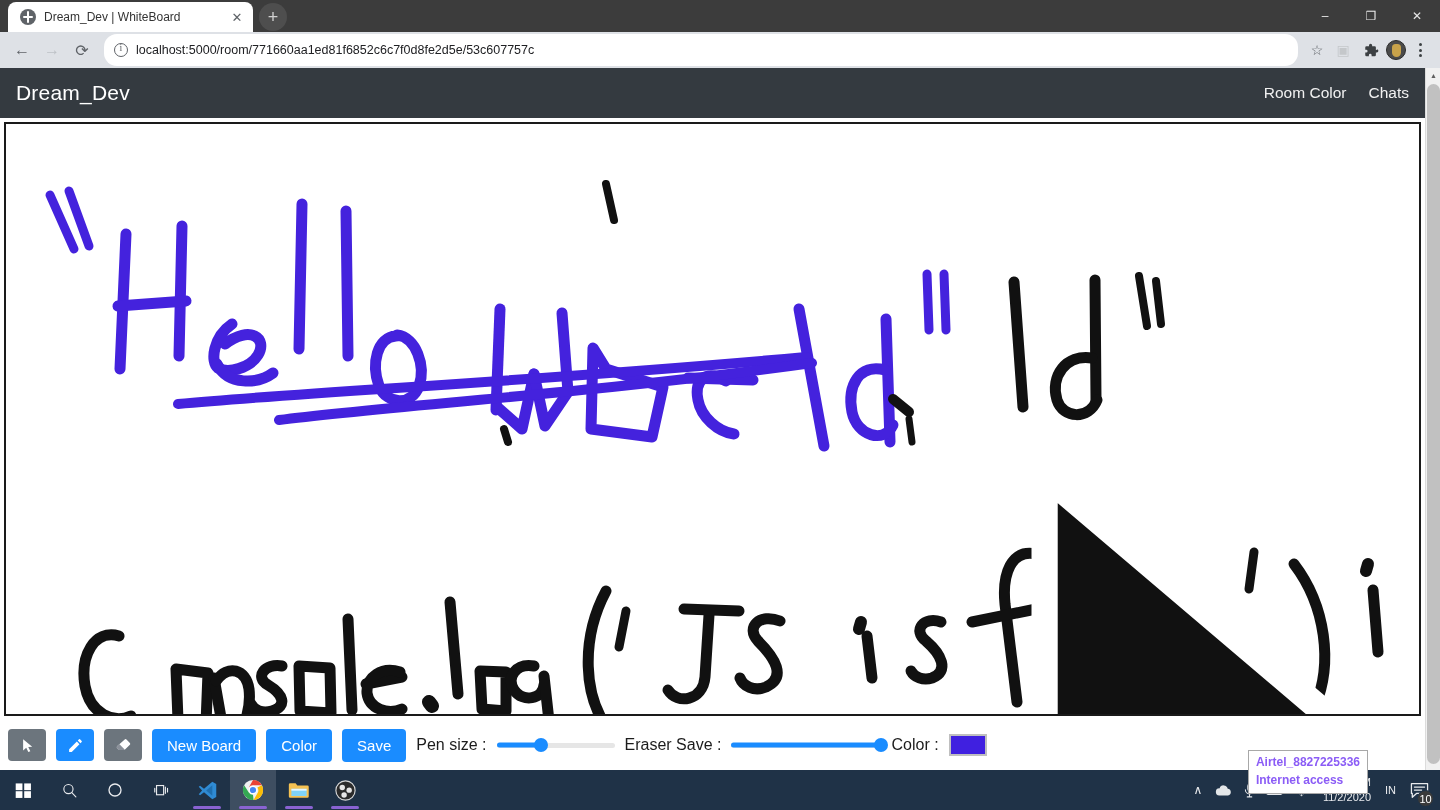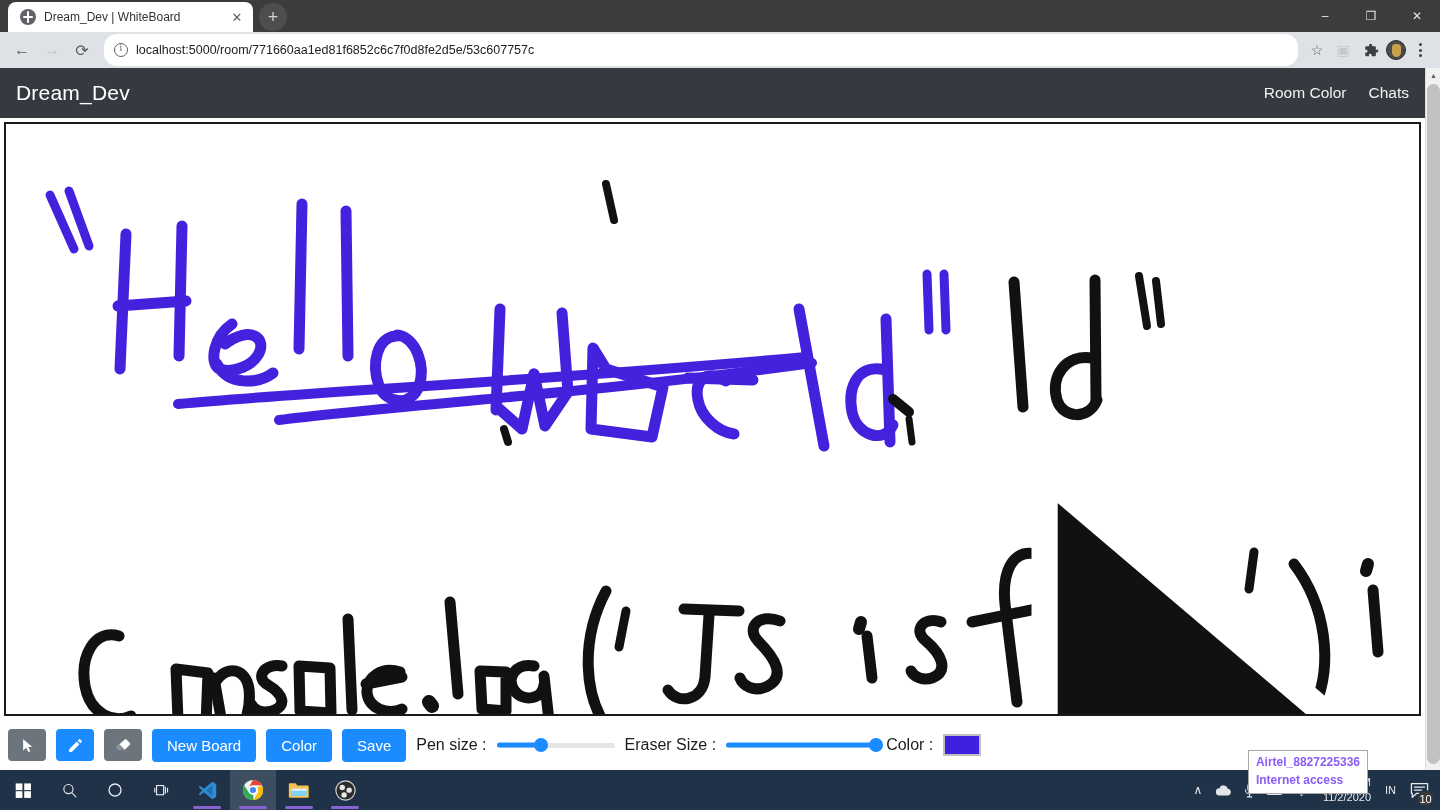--- a/index.html
+++ b/index.html
@@ -664,21 +664,21 @@
         <div class="ctrl-group">
           <span class="ctrl-label">Pen size :</span>
           <div class="slider" id="pen-slider">
             <div class="track"></div>
             <div class="fill" style="width: 38%;"></div>
             <div class="thumb" style="left: 38%;"></div>
           </div>
         </div>
 
         <div class="ctrl-group">
-          <span class="ctrl-label">Eraser Size :</span>
+          <span class="ctrl-label">Eraser Save :</span>
           <div class="slider" id="eraser-slider">
             <div class="track"></div>
             <div class="fill" style="width: 100%;"></div>
             <div class="thumb" style="left: 100%;"></div>
           </div>
         </div>
 
         <div class="ctrl-group">
           <span class="ctrl-label">Color :</span>
           <div class="color-swatch" style="background: rgb(64, 32, 224);"></div>

